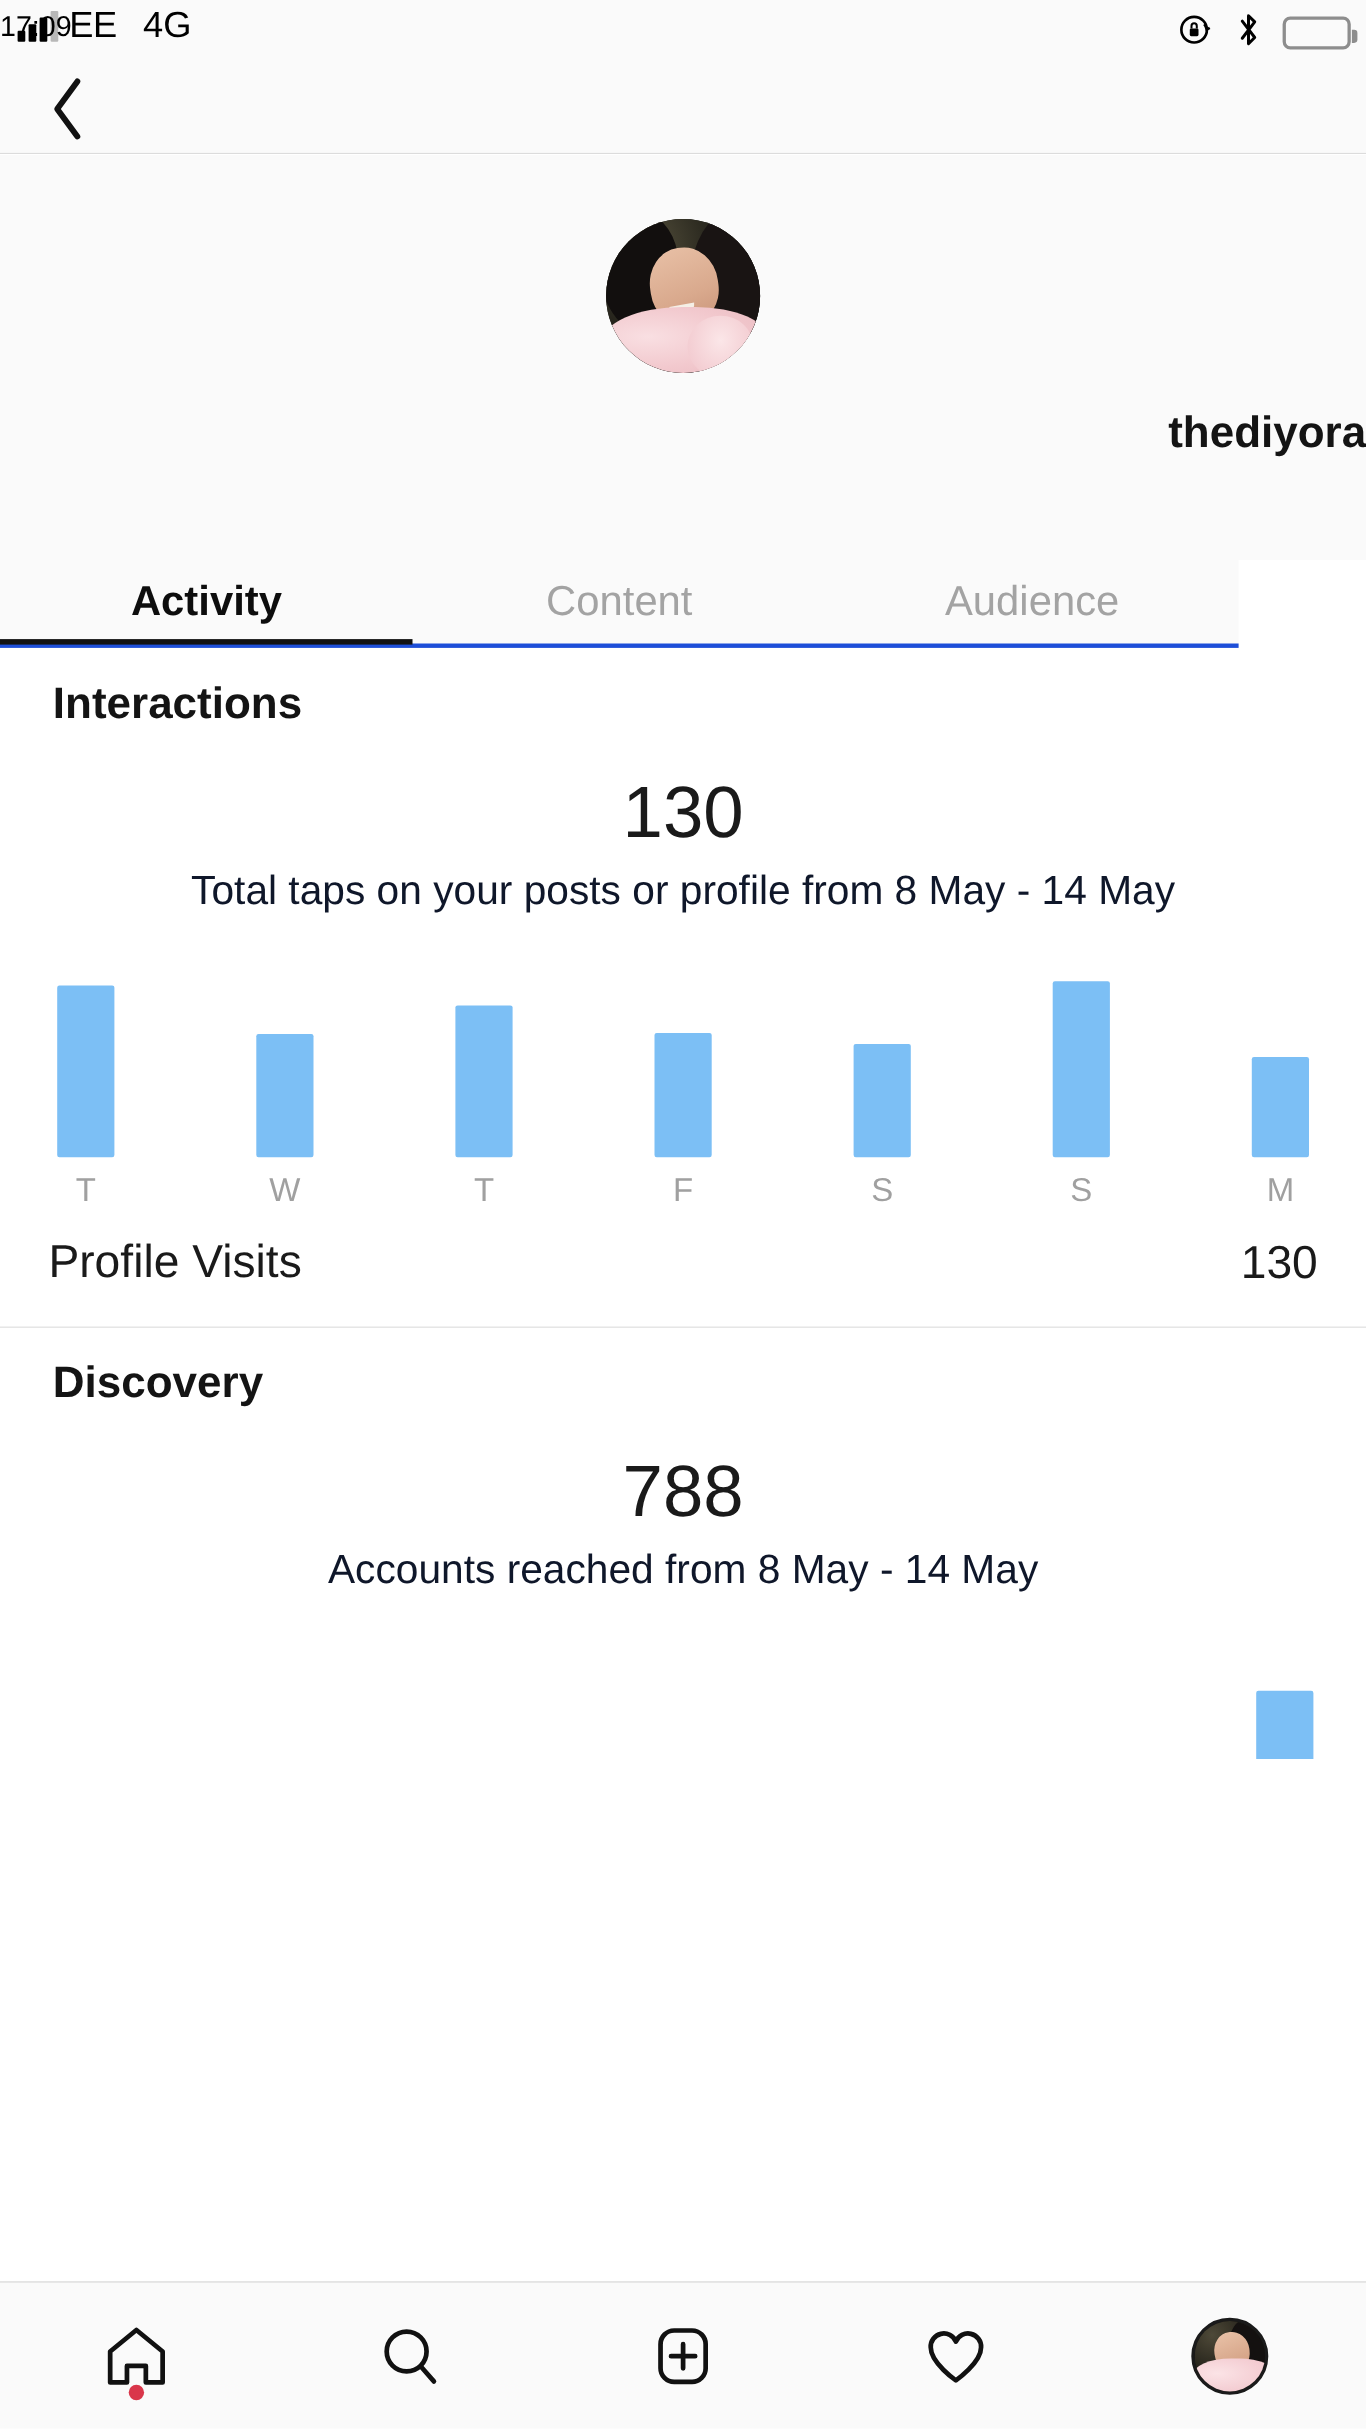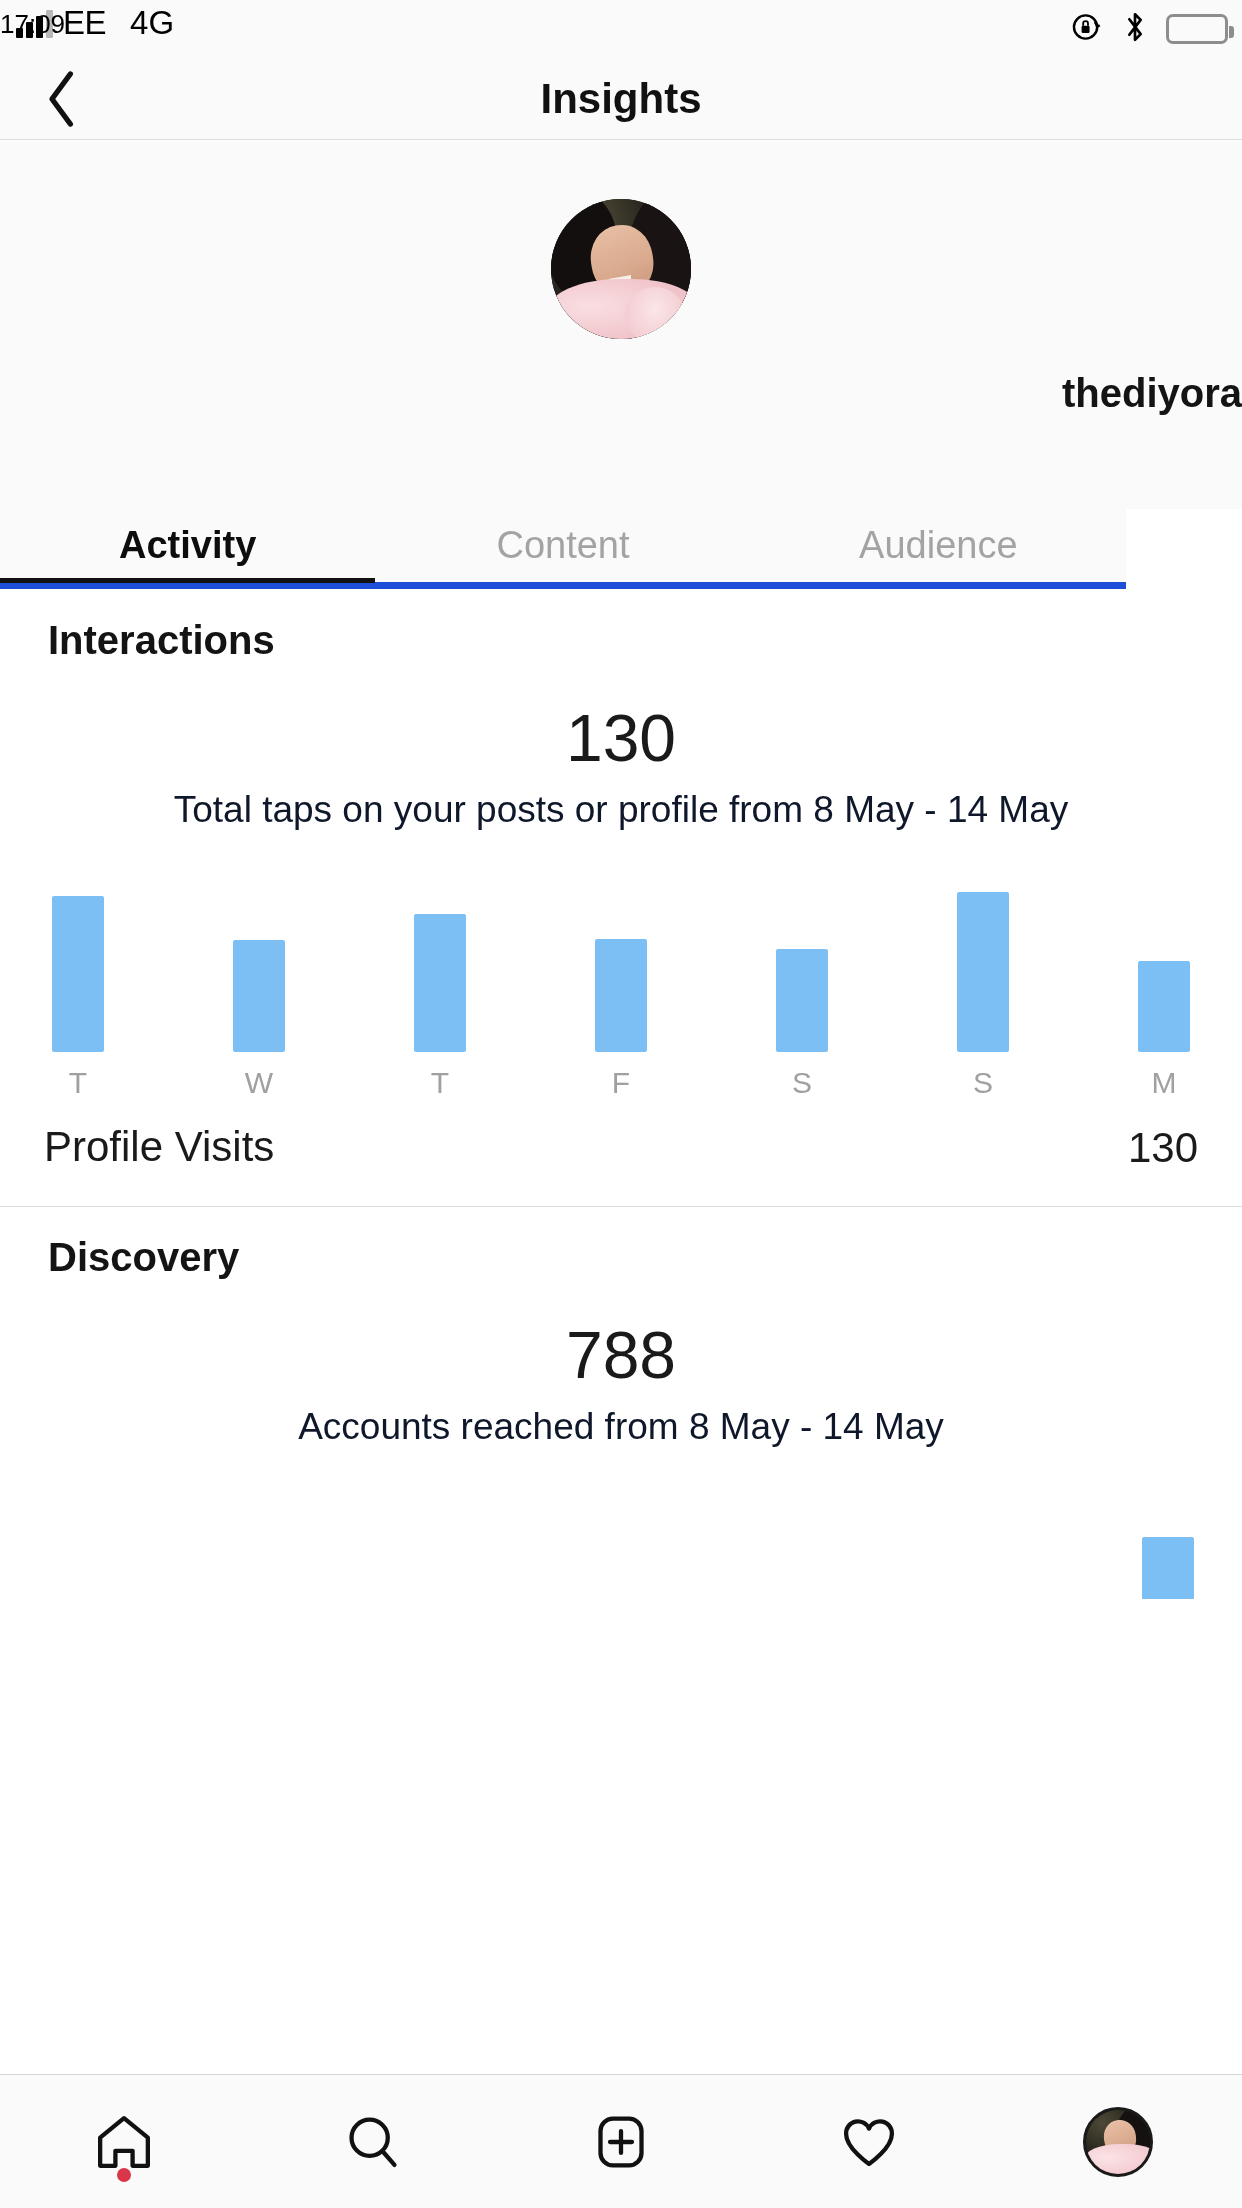--- a/index.html
+++ b/index.html
@@ -103,21 +103,21 @@
     background:#1b1613; border-radius:40% 40% 0 0; transform:rotate(4deg);
   }
   .username{
     position:absolute; left:0; right:0; top:230px; text-align:right;
     font-size:40px; font-weight:700; color:#141414;
   }
 
   
   .tabs{
     position:absolute; top:509px; left:0; width:1126px; height:80px;
-    background:#fafafa; display:flex; border-bottom:7px solid #1d4ed8;
+    background:#fafafa; display:flex; border-bottom:4px solid #1d4ed8;
   }
   .tab{
     flex:1; display:flex; align-items:center; justify-content:center;
     font-size:38px; color:#a3a3a3; font-weight:400; position:relative; height:100%;
   }
   .tab.active{ color:#0d0d0d; font-weight:700; }
   .tab.active::after{
     content:""; position:absolute; left:0; right:0; bottom:-1px; height:5px; background:#111;
   }
 
@@ -225,21 +225,20 @@
     </span>
   </div>
 </div>
 
 <div class="navheader">
   <div class="backbtn">
     <svg width="44" height="60" viewBox="0 0 24 36">
       <path d="M17 3 6 18l11 15" fill="none" stroke="#111" stroke-width="3.2" stroke-linecap="round" stroke-linejoin="round"></path>
     </svg>
   </div>
-  <div class="page-title">Insights</div>
 </div>
 
 <div class="profile-block">
   <div class="avatar-wrap">
     <span class="av-bg"></span>
     <span class="av-hair-l"></span>
     <span class="av-hair-r"></span>
     <span class="av-face"></span>
     <span class="av-smile"></span>
     <span class="av-collar"></span>

